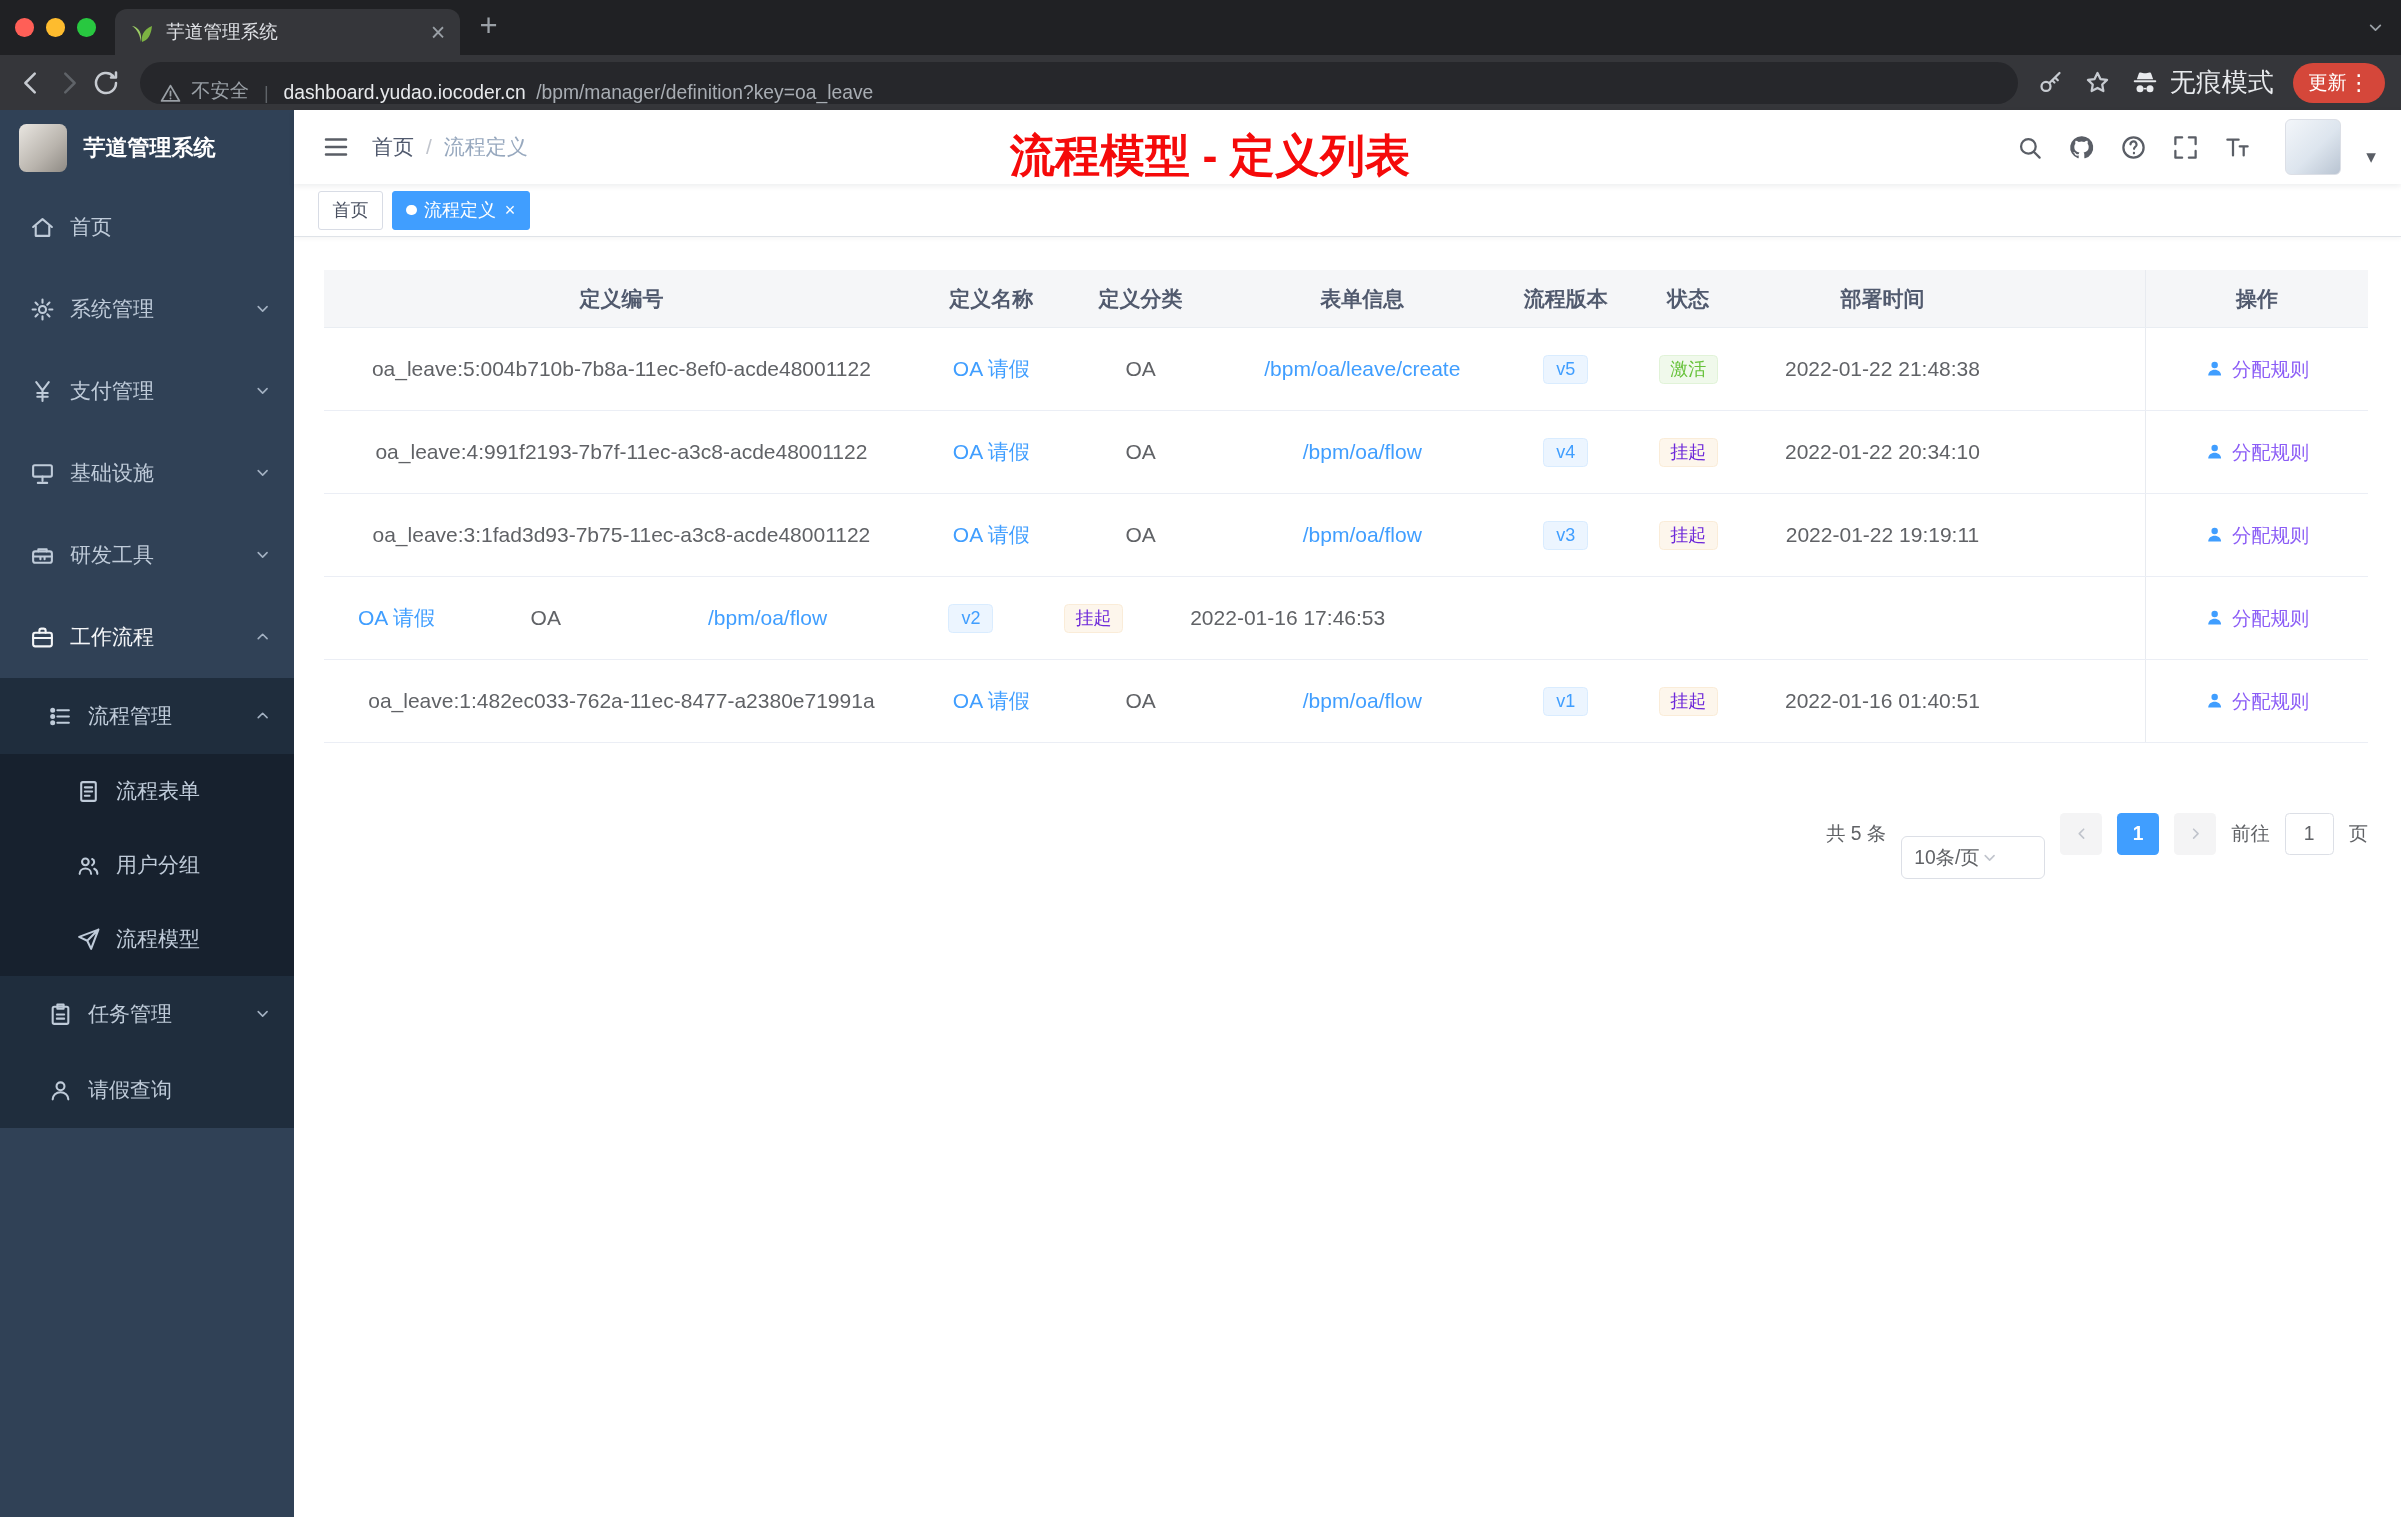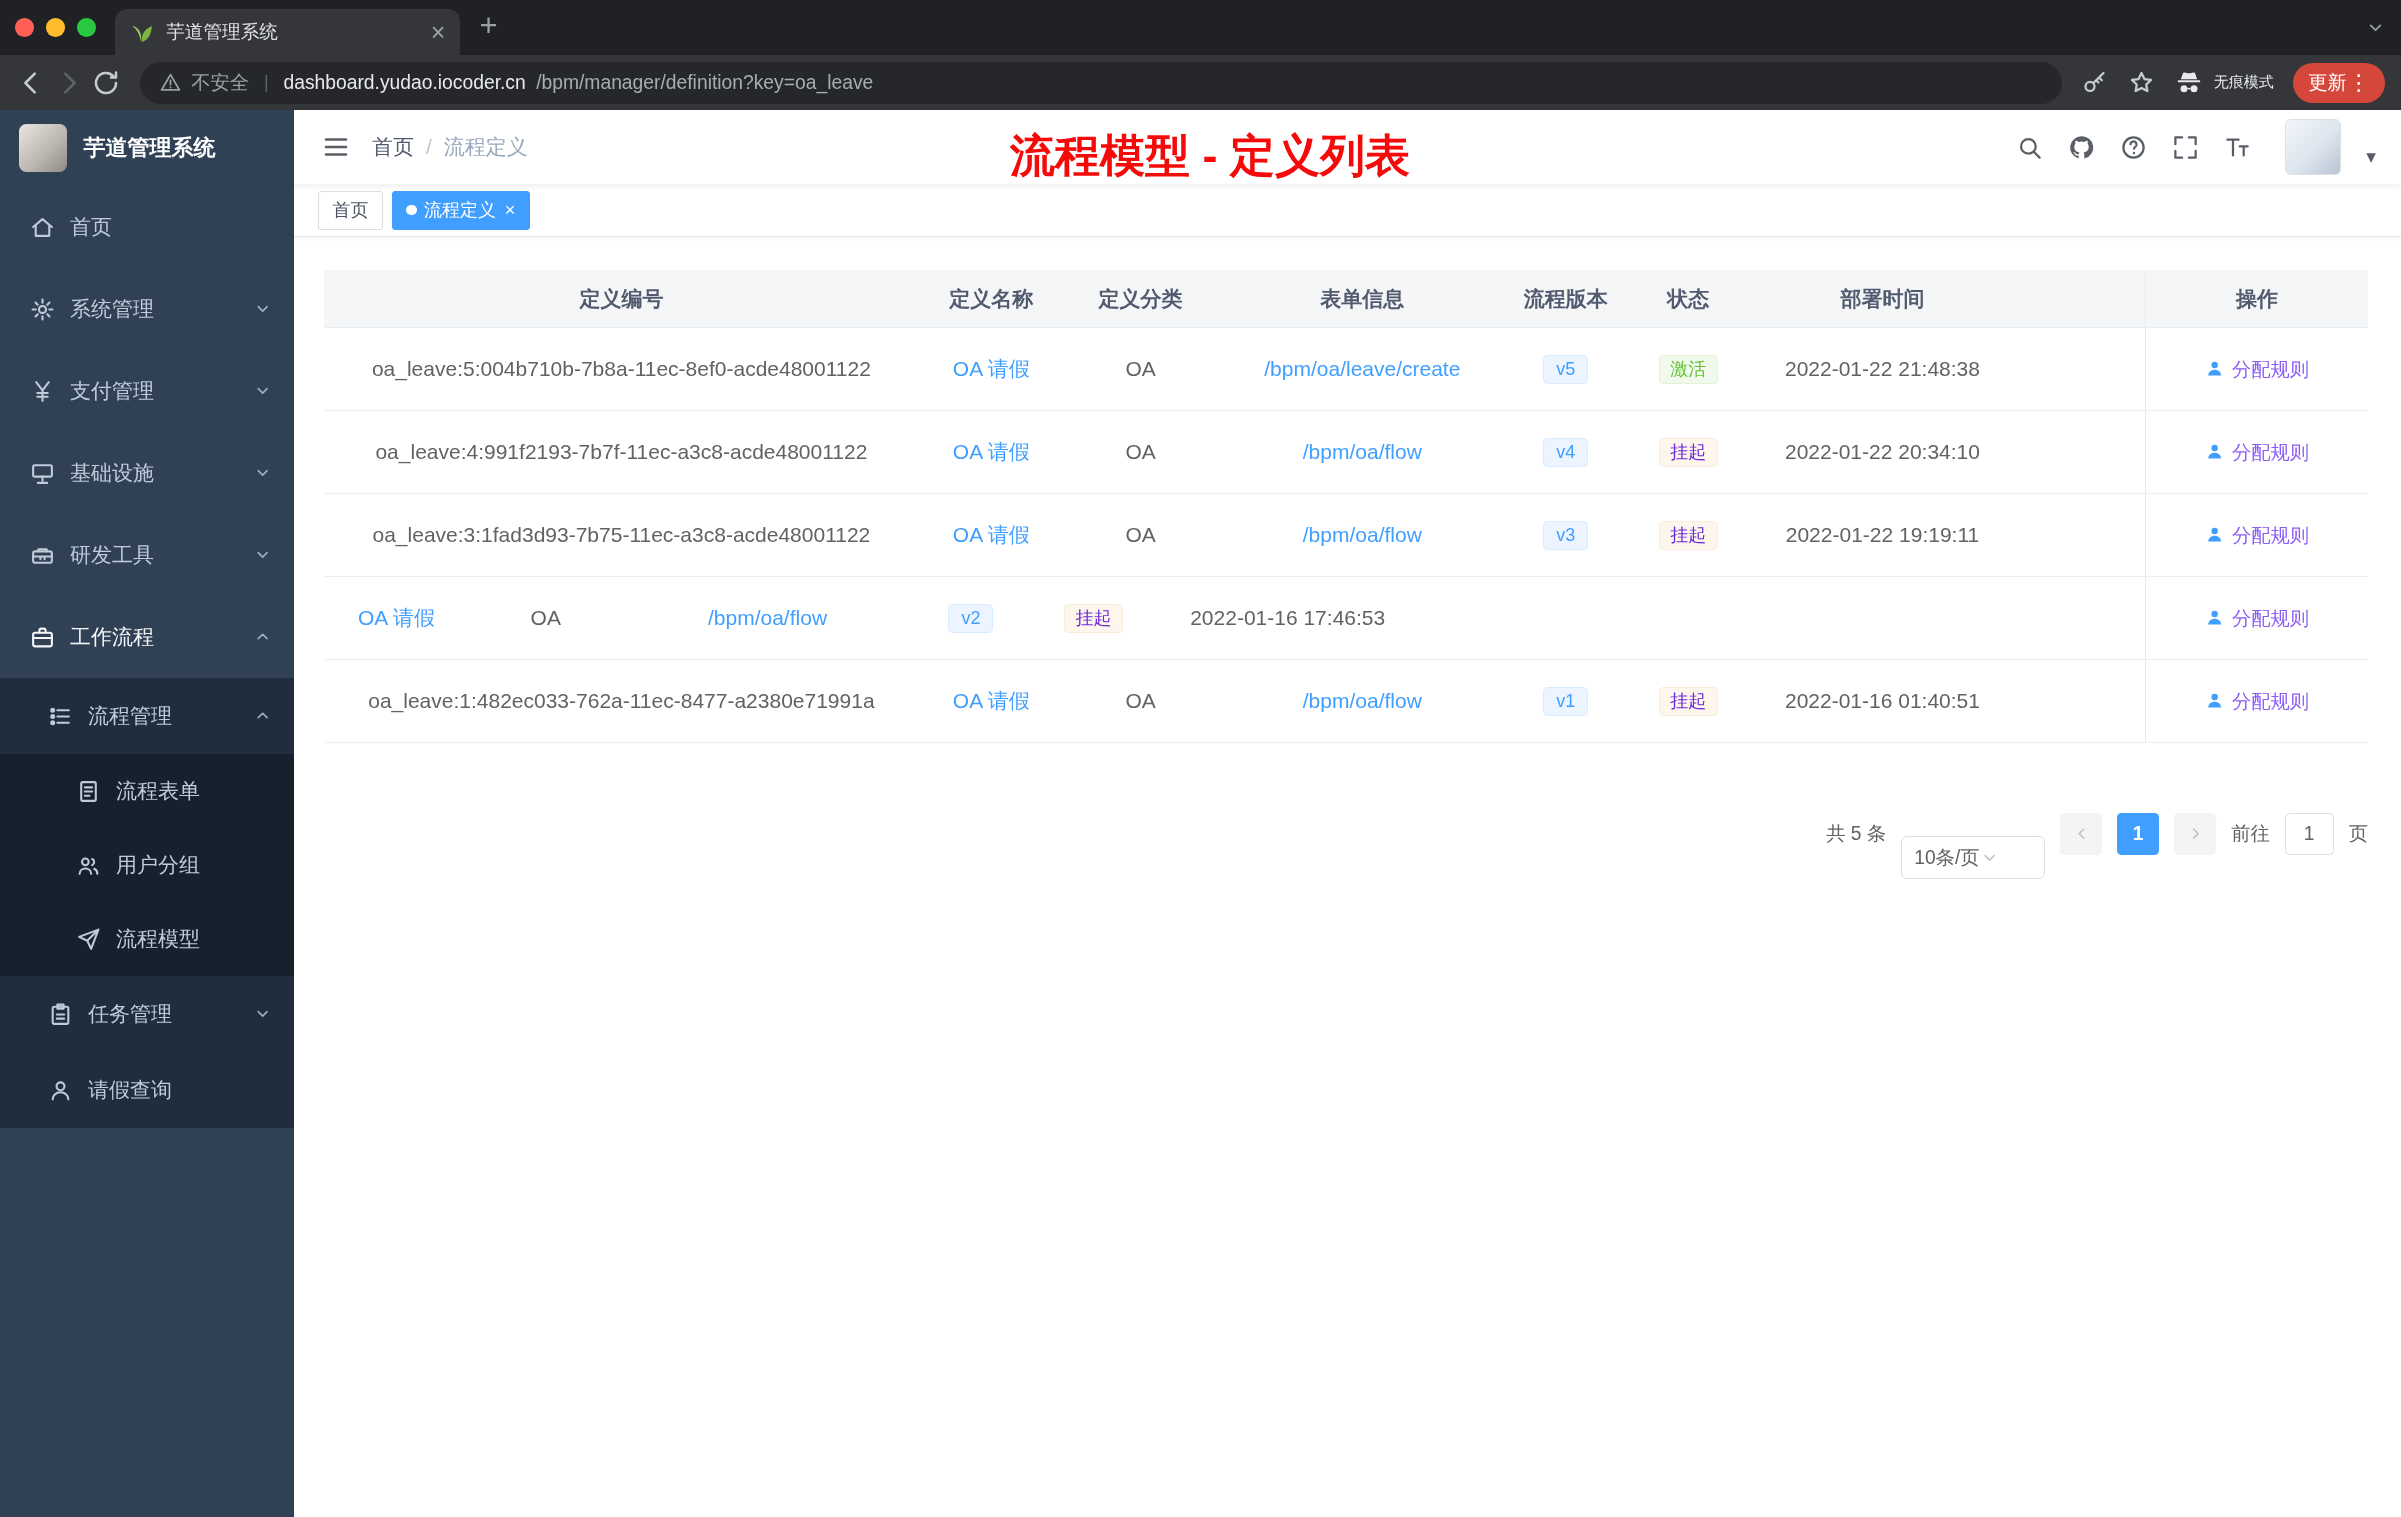--- a/index.html
+++ b/index.html
@@ -20,26 +20,26 @@
   .tab{height:46px;width:345px;background:#35363a;border-radius:12px 12px 0 0;
        display:flex;align-items:center;gap:12px;padding:0 15px;color:#dfe1e5;font-size:18.6px;}
   .tab-title{flex:1;white-space:nowrap;overflow:hidden;}
   .tab-close{color:#9aa0a6;font-size:25px;line-height:1;}
   .newtab{color:#9aa0a6;font-size:31px;margin:0 0 6px 19.3px;line-height:46px;}
   .strip-caret{margin-left:auto;margin-right:15px;color:#9aa0a6;align-self:center;}
 
   .toolbar{height:55px;background:#35363a;display:flex;align-items:center;padding:0 16.3px;gap:7.4px;}
   .navbtn{color:#c7cbd1}.navbtn.disabled{color:#5f6368}
   .omnibox{flex:1;height:42px;background:#26272b;border-radius:21px;display:flex;
-           align-items:center;gap:10.4px;padding:0 19.3px;margin:0 12px;font-size:19.3px;color:#9aa0a6;}
+           align-items:flex-end;gap:10.4px;padding:0 19.3px;margin:0 12px;font-size:19.3px;color:#9aa0a6;}
   .url-div{color:#5f6368;margin:0 4.5px;font-size:18px;}
   .url-host{color:#e8eaed;}
   .url-path{color:#a8adb3;}
   .tb-right{display:flex;align-items:center;gap:19.3px;}
-  .incog{display:flex;align-items:center;gap:10px;color:#e8eaed;font-size:15px;}
+  .incog{display:flex;align-items:center;gap:10px;color:#e8eaed;font-size:26px;}
   .update-pill{height:40px;border-radius:20px;background:#d5473a;color:#fff;display:flex;
                align-items:center;gap:1px;padding:0 15px;font-size:19.3px;}
   .update-dots{font-size:22px;line-height:1;}
 
   
   .app{position:absolute;top:110px;left:0;right:0;bottom:0;display:flex;}
   .sidebar{width:294px;flex:none;background:#304156;display:flex;flex-direction:column;overflow:hidden;}
   .logo{height:76px;display:flex;align-items:center;gap:16.3px;padding-left:19.3px;}
   .logo-img{width:48px;height:48px;border-radius:7.4px;flex:none;
             background:linear-gradient(135deg,#e9e6e1,#b9b4ad 60%,#8e8a84);}

